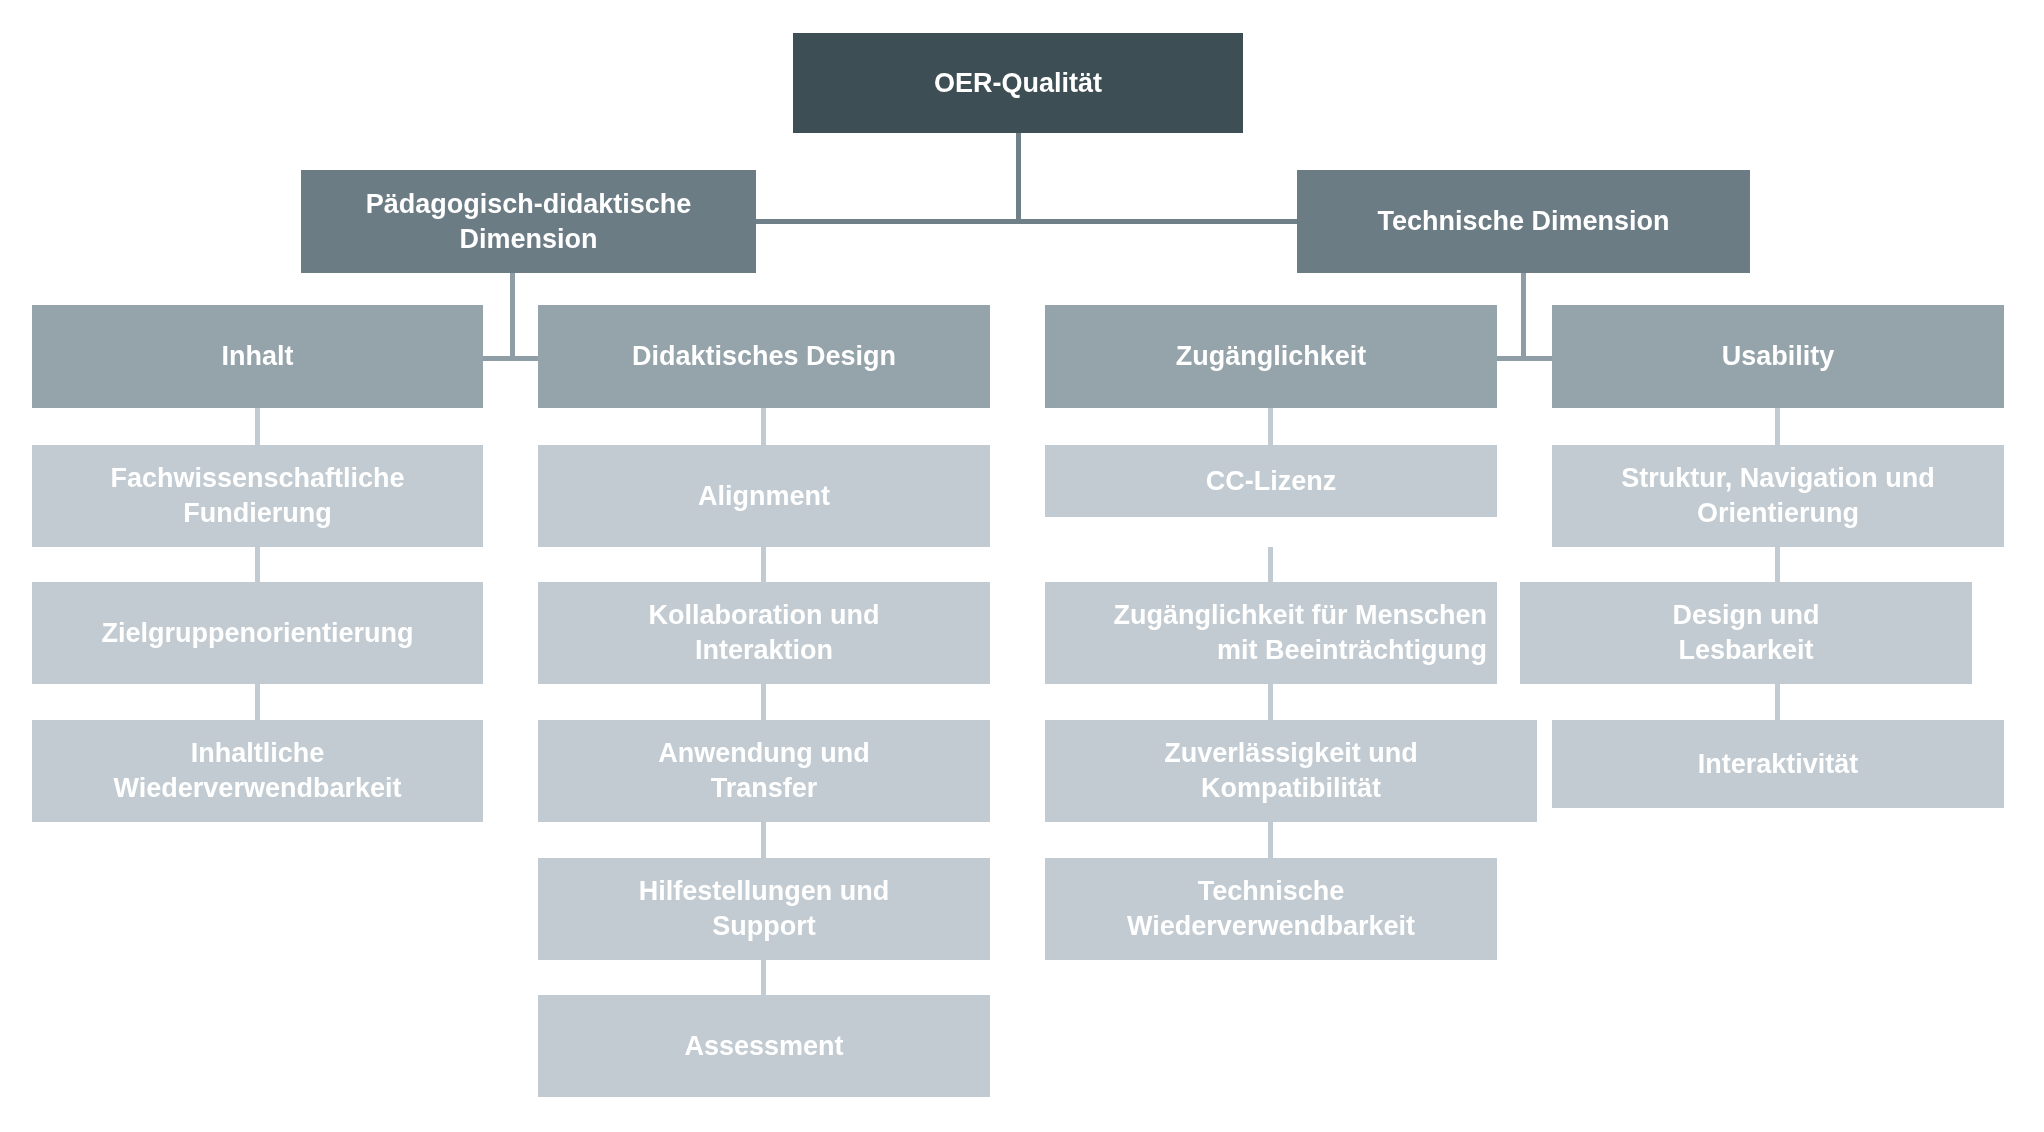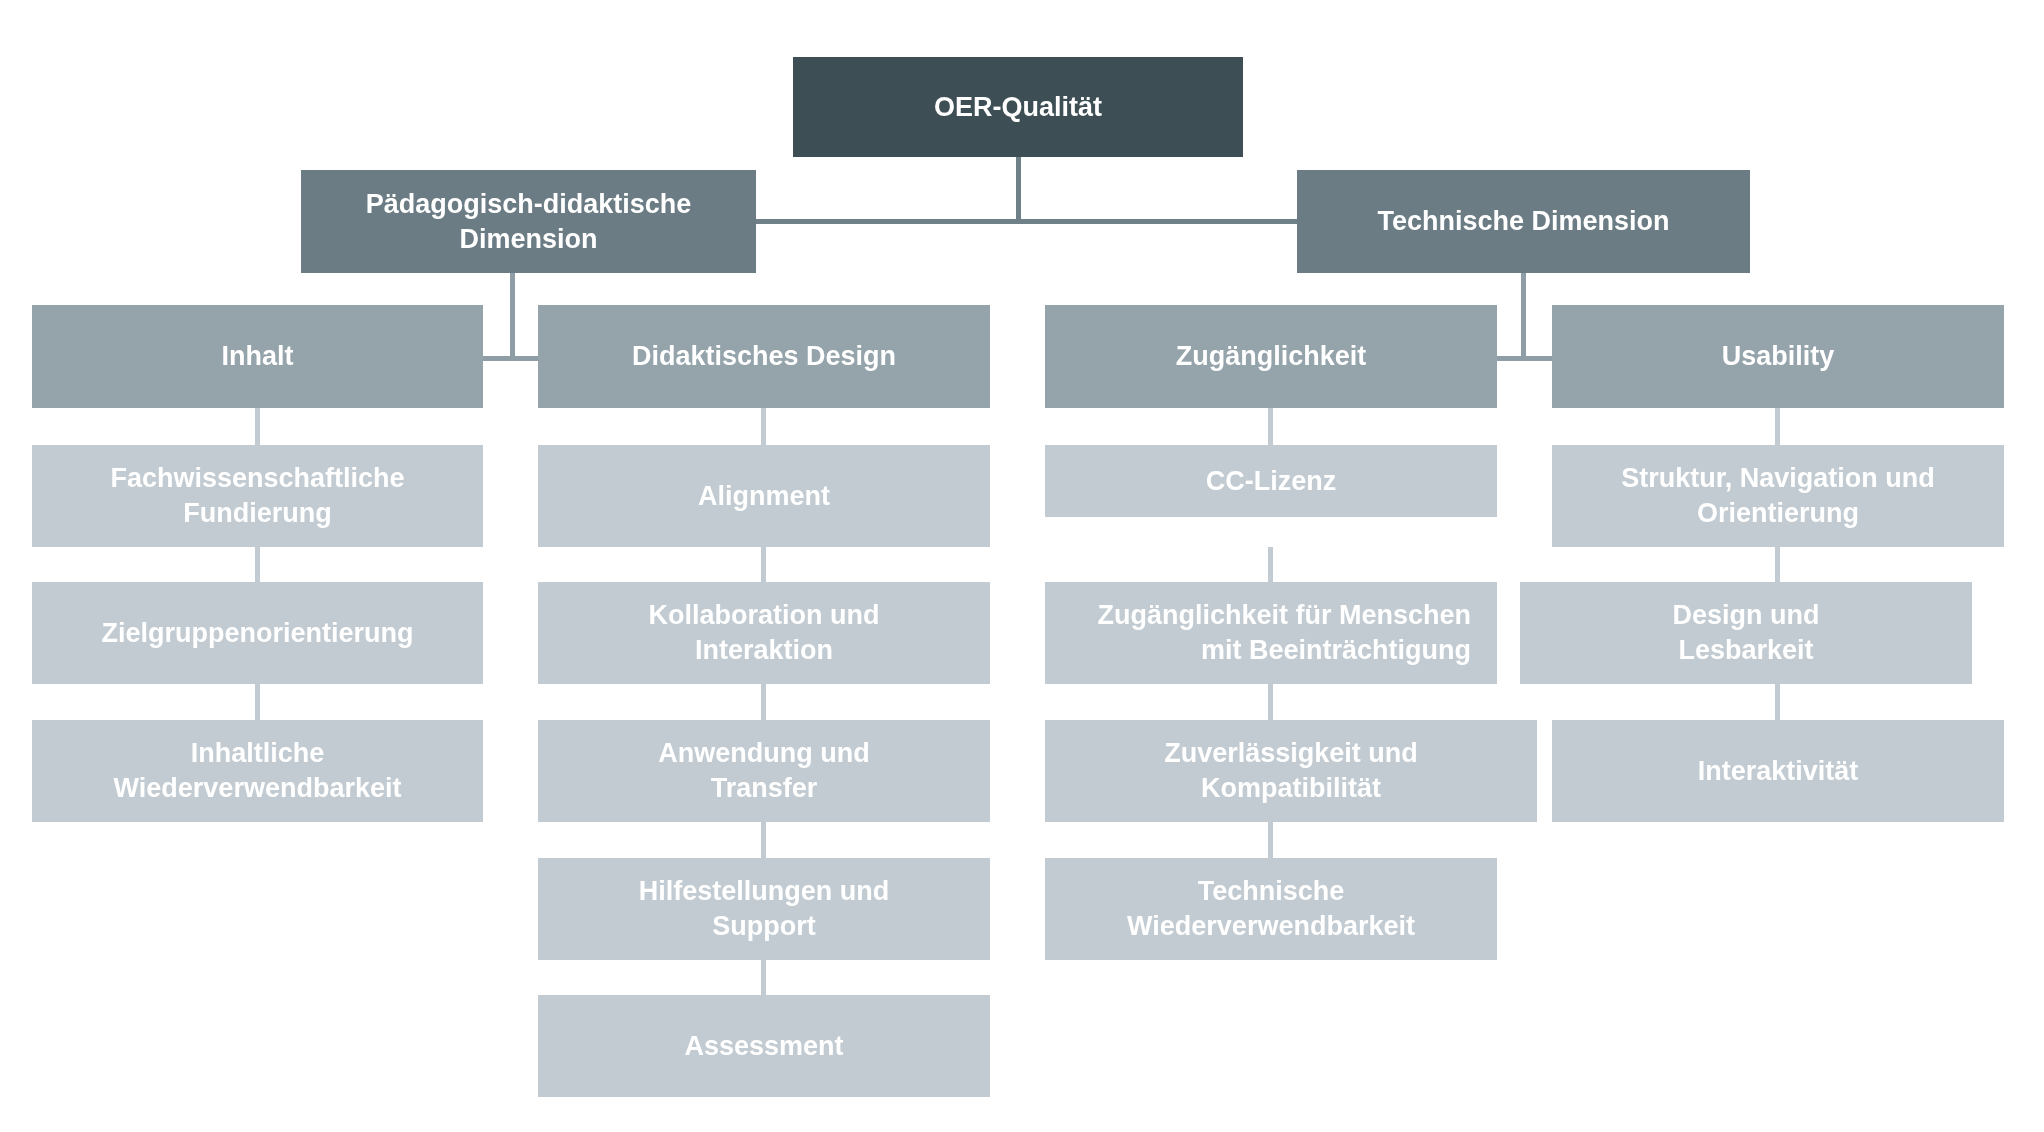--- a/index.html
+++ b/index.html
@@ -1,25 +1,25 @@
 <!DOCTYPE html>
 <html><head>
 <meta charset="utf-8">
 <style>
   html,body{margin:0;padding:0;background:#ffffff;}
   .canvas{position:relative;width:2044px;height:1132px;background:#ffffff;overflow:hidden;
           font-family:"Liberation Sans","DejaVu Sans",sans-serif;}
   .node{position:absolute;display:flex;align-items:center;justify-content:center;
         text-align:center;color:#ffffff;font-weight:bold;font-size:27px;line-height:35px;
         white-space:pre-line;box-sizing:border-box;}
-  .level1{background:#3E4E55;margin-top:24px;}
+  .level1{background:#3E4E55;}
   .level2{background:#6B7C85;}
   .level3{background:#95A3AB;}
   .level4{background:#C2CBD1;}
-  .ta-right{justify-content:flex-end;text-align:right;padding-right:26px;}
+  .ta-right{justify-content:flex-end;text-align:right;padding-right:10px;}
   .conn{position:absolute;}
   .conn-top{background:#6F8089;}
   .conn-mid{background:#8E9DA6;}
   .conn-col{background:#C2CBD1;}
 </style>
 </head>
 <body>
 
 <div class="canvas">
 
@@ -82,15 +82,15 @@
 mit Beeinträchtigung</div>
   <div class="node level4" style="left:1045px;top:720px;width:492px;height:102px">Zuverlässigkeit und
 Kompatibilität</div>
   <div class="node level4" style="left:1045px;top:858px;width:452px;height:102px">Technische
 Wiederverwendbarkeit</div>
 
   <div class="node level4" style="left:1552px;top:445px;width:452px;height:102px">Struktur, Navigation und
 Orientierung</div>
   <div class="node level4" style="left:1520px;top:582px;width:452px;height:102px">Design und
 Lesbarkeit</div>
-  <div class="node level4" style="left:1552px;top:720px;width:452px;height:102px">Interaktivität</div>
+  <div class="node level4" style="left:1552px;top:720px;width:452px;height:88px">Interaktivität</div>
 
 </div>
 
 </body></html>

